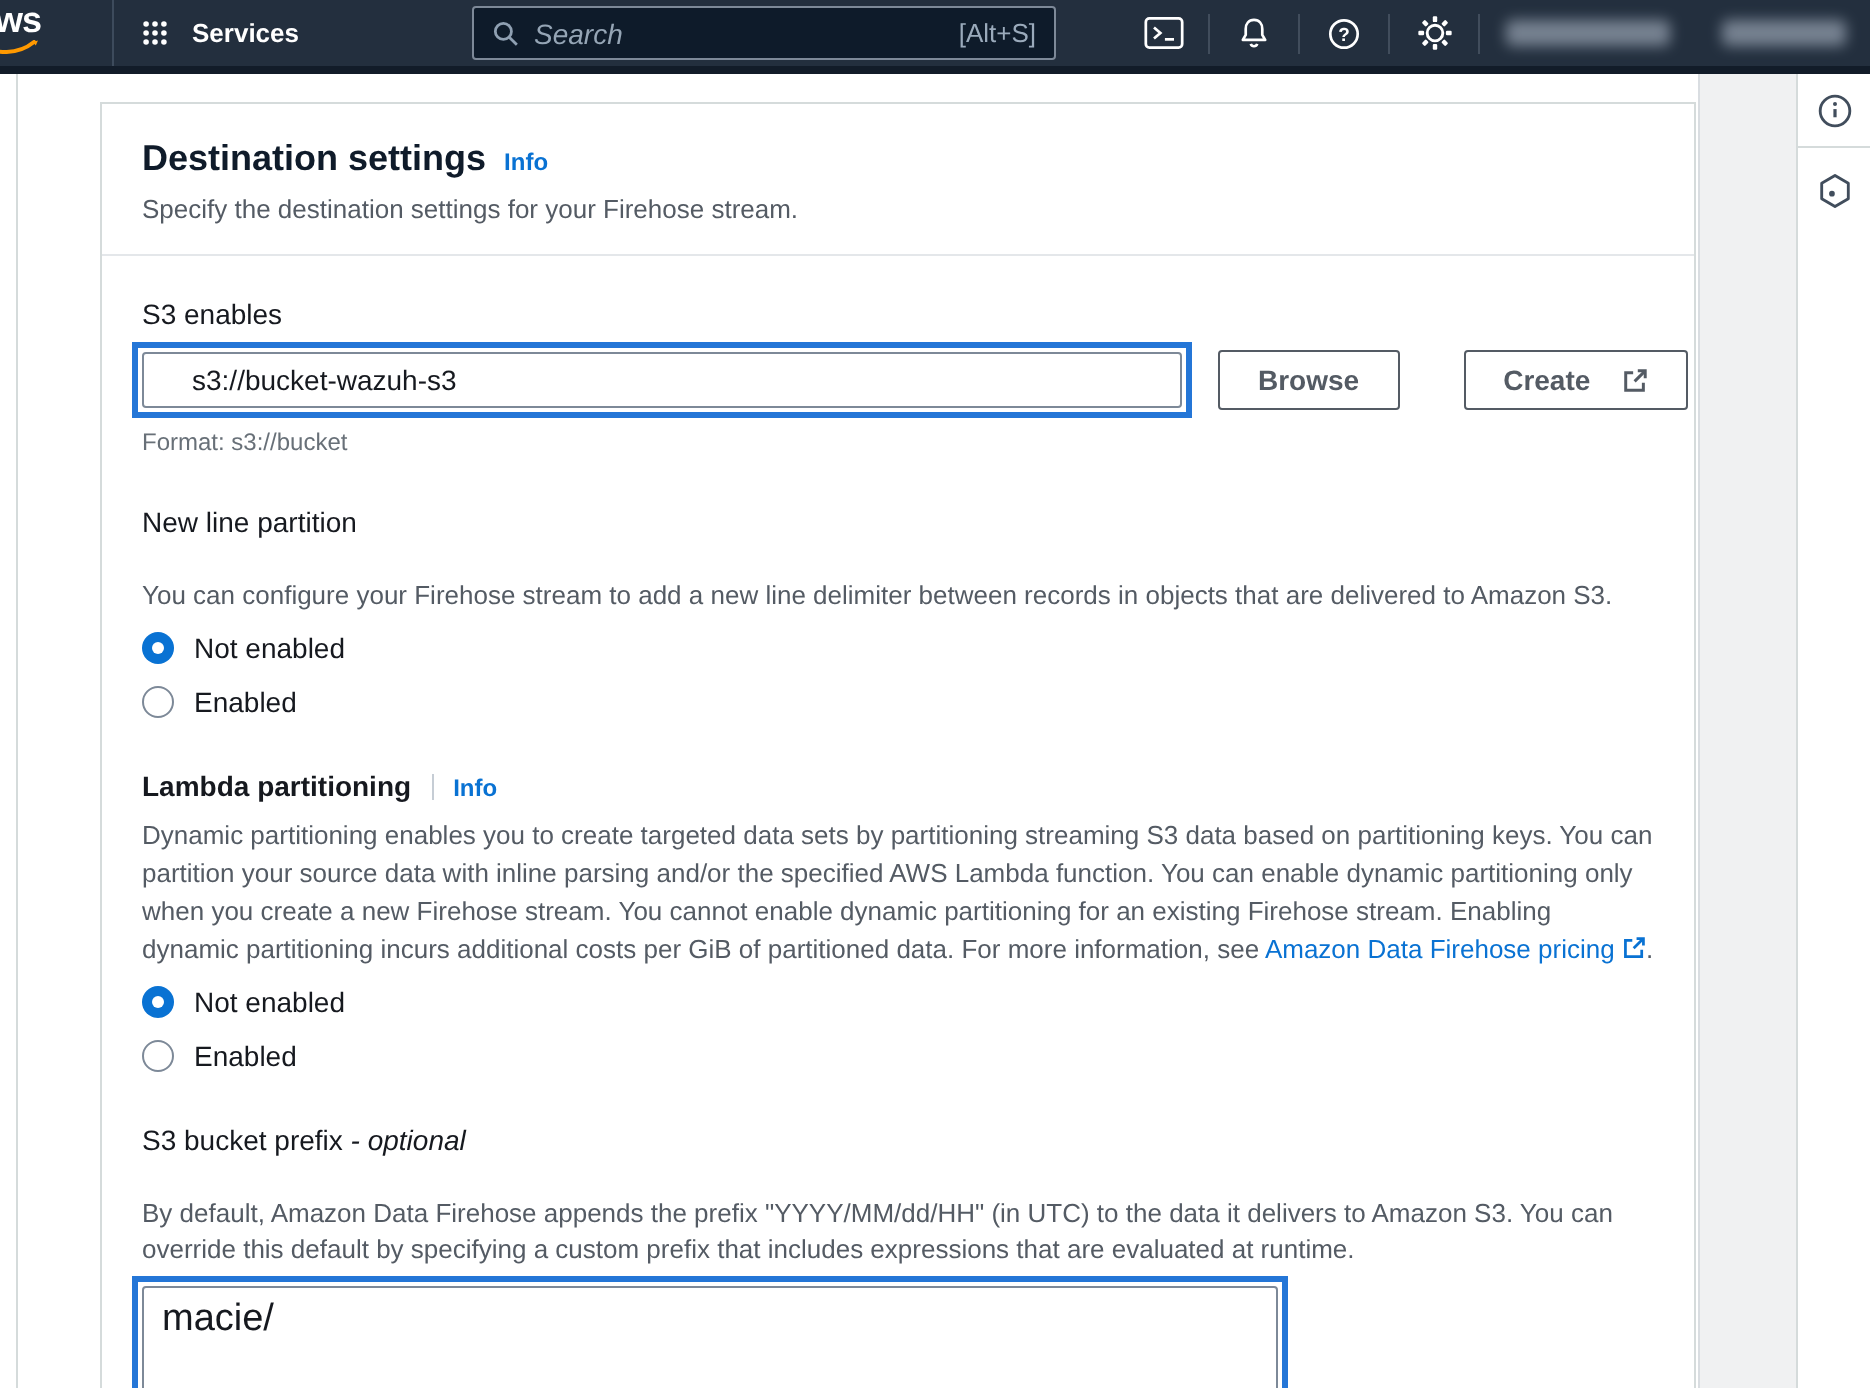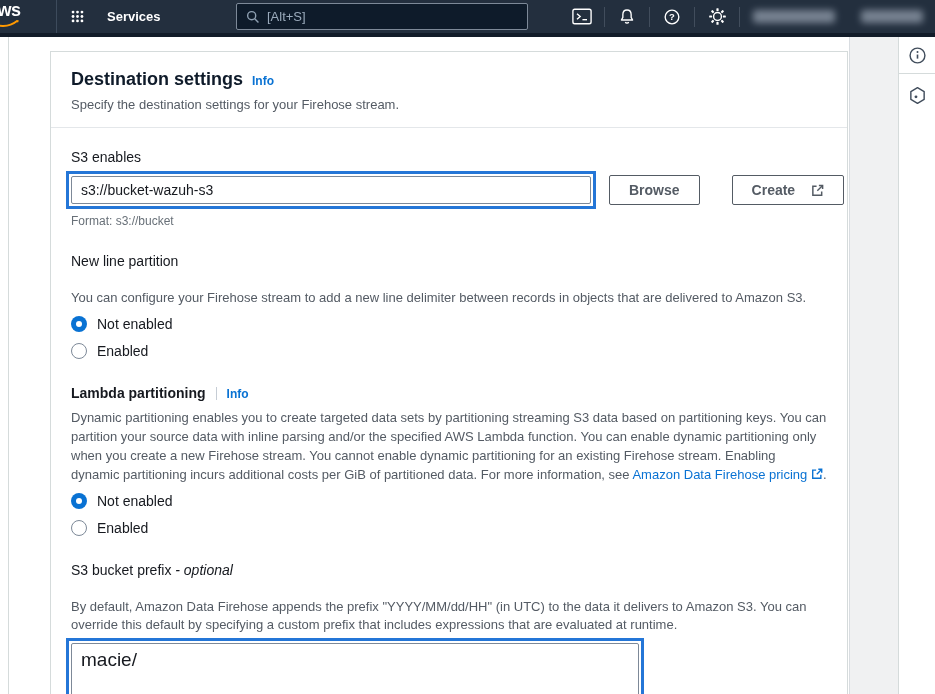--- a/index.html
+++ b/index.html
@@ -18,21 +18,21 @@
     display: flex;
     align-items: center;
     color: #fff;
   }
   .aws-logo { width: 56px; height: 33px; overflow: hidden; position: relative; flex: none; }
   .aws-logo-inner { position: absolute; left: -12px; top: 1px; display: flex; flex-direction: column; align-items: center; }
   .aws-logo-text { font-size: 18px; font-weight: 800; letter-spacing: -0.5px; line-height: 19px; }
   .tb-divider-full { width: 1px; height: 33px; background: #3d4b5c; flex: none; }
   .tb-divider { width: 1px; height: 20px; background: #414d5c; flex: none; }
   .services-btn {
-    display: flex; align-items: center; gap: 23px;
+    display: flex; align-items: center; gap: 12px;
     background: none; border: none; color: #fff;
     font-family: inherit; font-size: 13px; font-weight: 700;
     padding: 0 14px; height: 33px; cursor: pointer;
   }
   .searchbox {
     position: absolute; left: 236px; top: 3px;
     width: 292px; height: 27px;
     display: flex; align-items: center; gap: 7px;
     background: #0e1b2a;
     border: 1px solid #7d8998;
@@ -77,21 +77,21 @@
   .card-title { font-size: 18px; font-weight: 700; color: #0f1b2a; display: inline; }
   .info-link { font-size: 12px; font-weight: 700; color: #0972d3; text-decoration: none; margin-left: 9px; }
   .card-sub { margin-top: 6px; font-size: 13px; color: #545b64; line-height: 18px; }
   .card-body { padding: 19px 20px 20px; }
 
   .field-label { font-size: 14px; color: #16191f; line-height: 20px; }
   .row { display: flex; align-items: center; margin-top: 4px; }
   .annot { display: inline-block; border: 3px solid #2476d7; padding: 2px; margin-left: -5px; background: #fff; }
   .text-input {
     width: 520px; height: 28px; border: 1px solid #7d8998; border-radius: 2px;
-    padding: 0 9px; font-size: 14px; color: #16191f; font-family: inherit; display: block; outline: none;
+    padding: 0 24px; font-size: 14px; color: #16191f; font-family: inherit; display: block; outline: none;
   }
   .btn {
     height: 30px; padding: 0 19px; background: #fff;
     border: 1px solid #545b64; border-radius: 2px;
     font-weight: 700; font-size: 14px; color: #545b64;
     display: inline-flex; align-items: center; gap: 8px;
     font-family: inherit; cursor: pointer; flex: none;
   }
   .btn-browse { margin-left: 13px; }
   .btn-create { margin-left: 32px; gap: 16px; }
@@ -148,20 +148,21 @@
         <circle cx="11.8" cy="11.8" r="1.5"></circle>
     </svg>
     <span>Services</span>
   </button>
 
   <div class="searchbox">
     <svg width="14" height="14" viewBox="0 0 16 16" fill="none" stroke="#8fa0b2" stroke-width="1.6">
       <circle cx="6.5" cy="6.5" r="4.6"></circle>
         <path d="M10 10l4.2 4.2"></path>
     </svg>
+    <input placeholder="Search" style="">
     <span class="search-shortcut">[Alt+S]</span>
   </div>
 
   <div class="tb-right">
     <button class="tb-iconbtn">
       <svg width="20" height="17" viewBox="0 0 22 18" fill="none" stroke="#fff" stroke-width="1.5">
         <rect x="1" y="1" width="20" height="16" rx="2"></rect>
         <path d="M5.5 6l3.5 3-3.5 3"></path>
           <path d="M11.5 12.5h5"></path>
       </svg>

